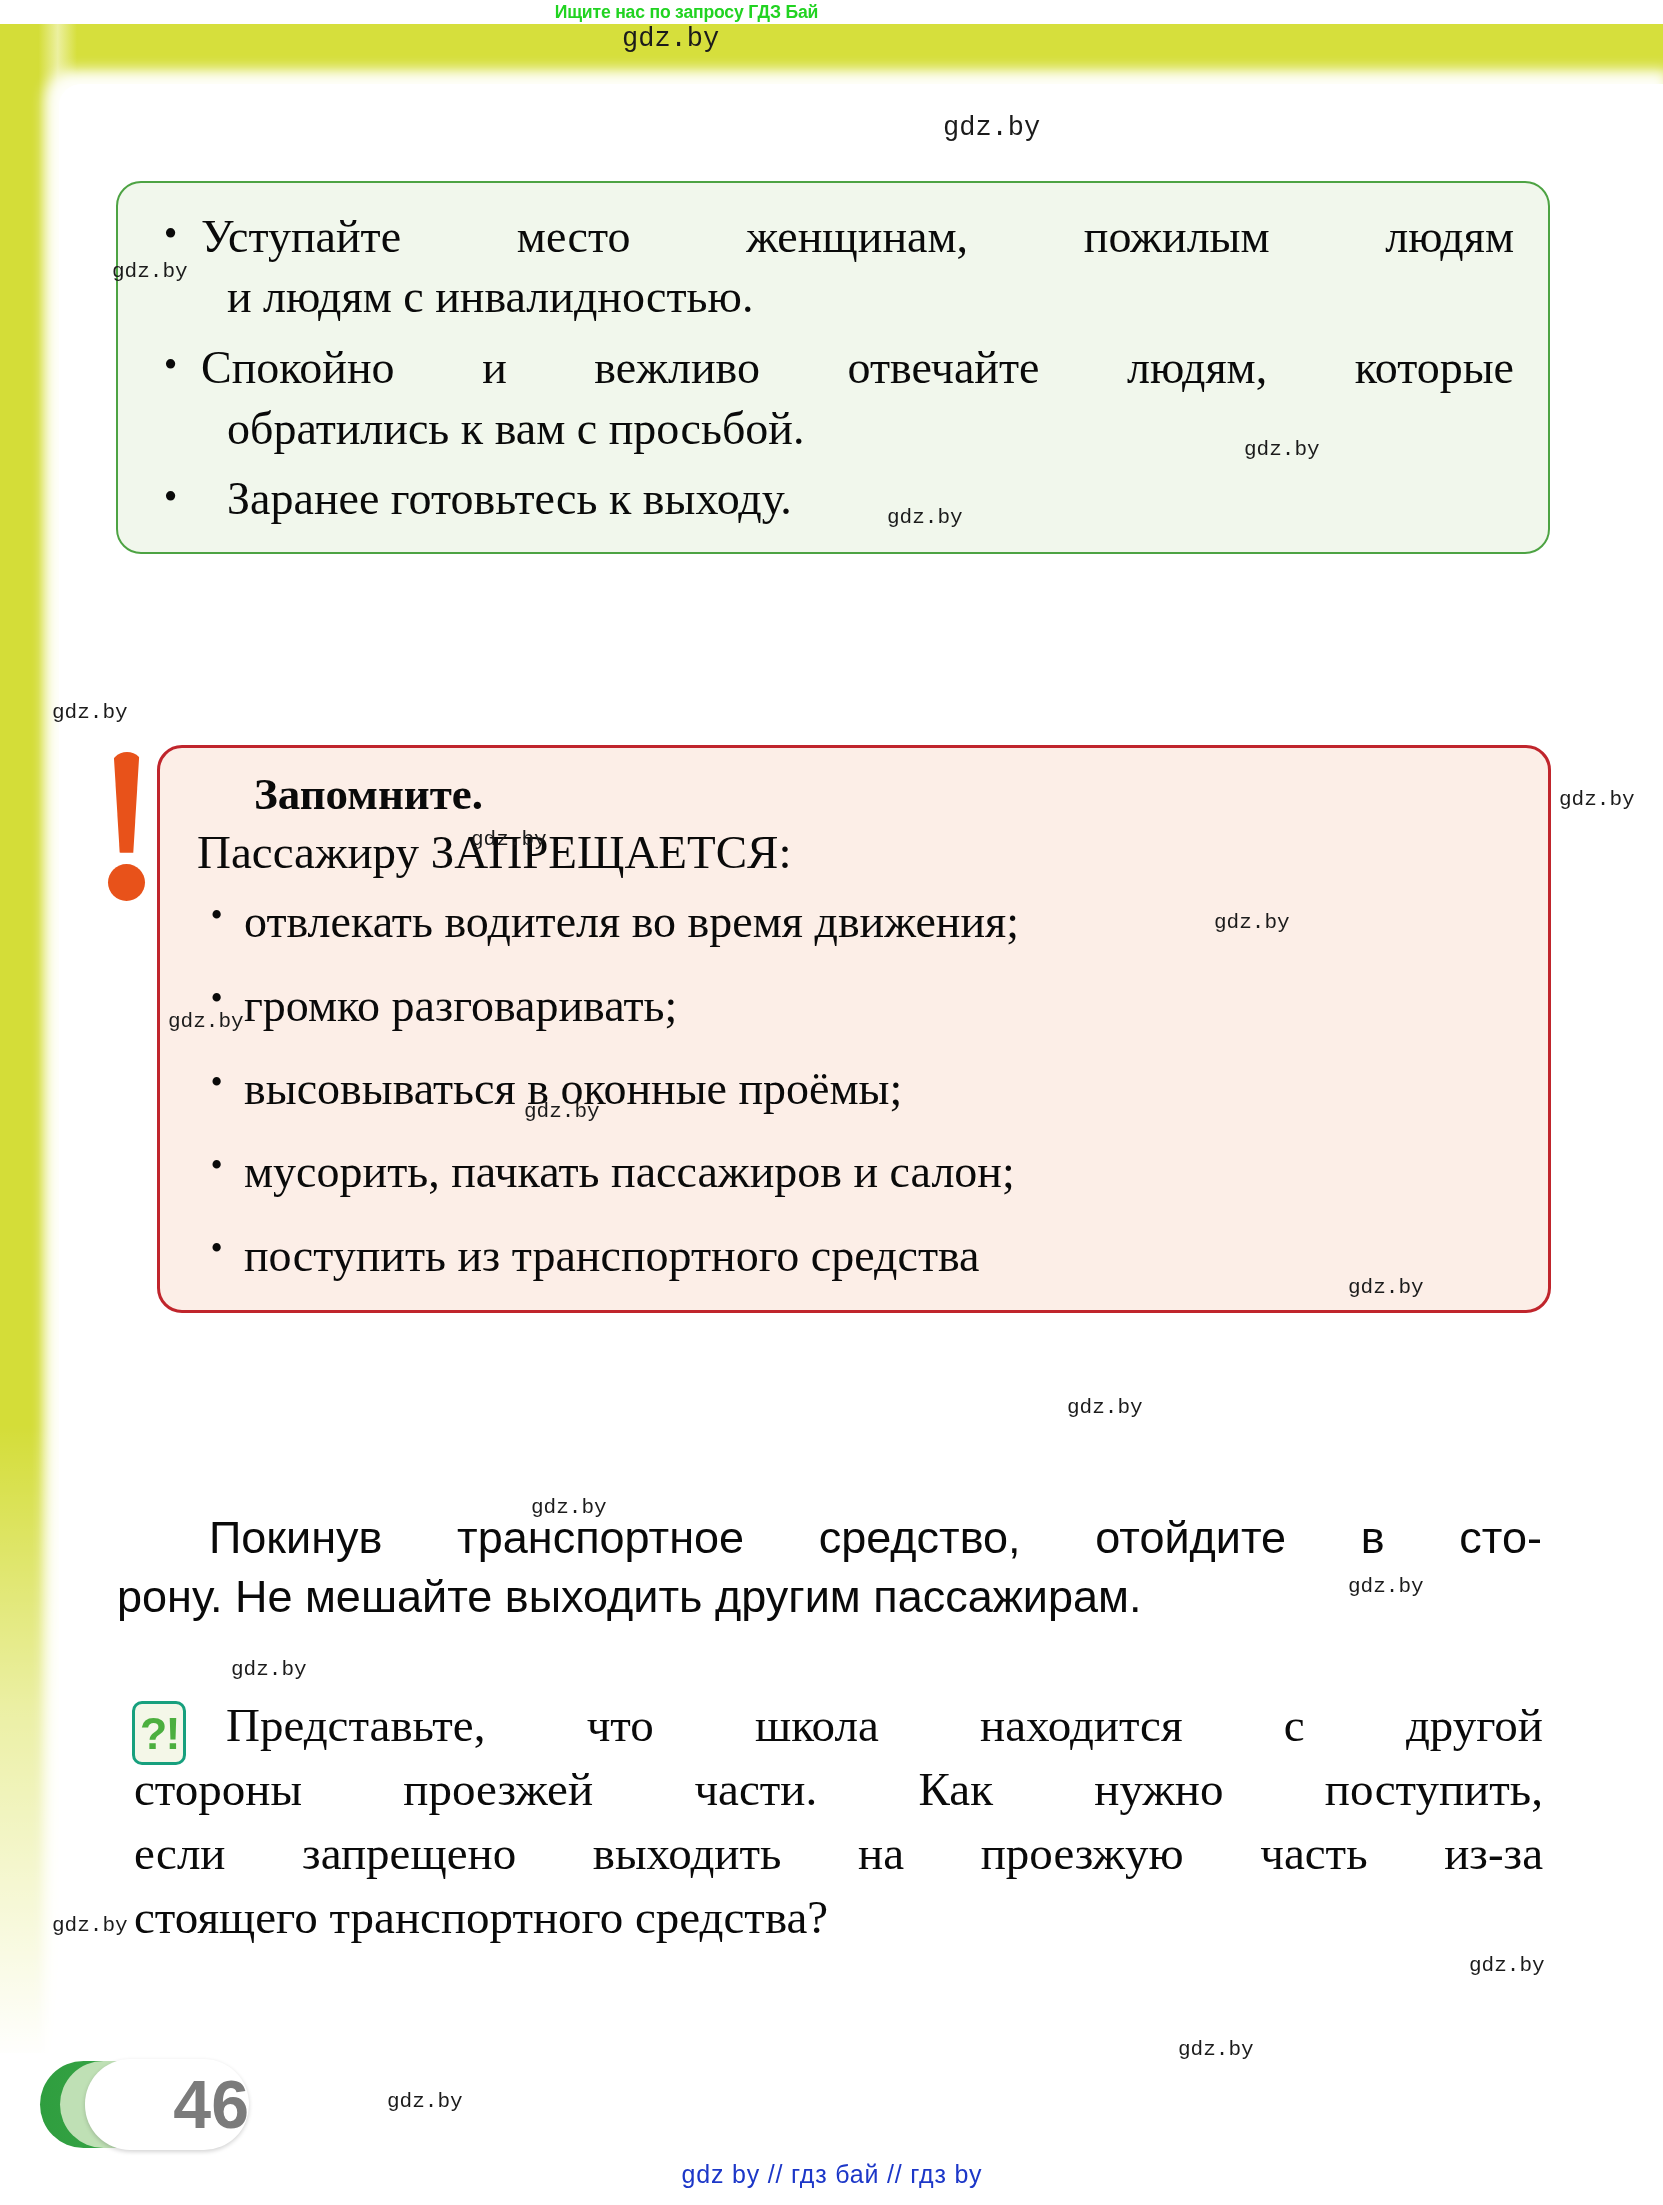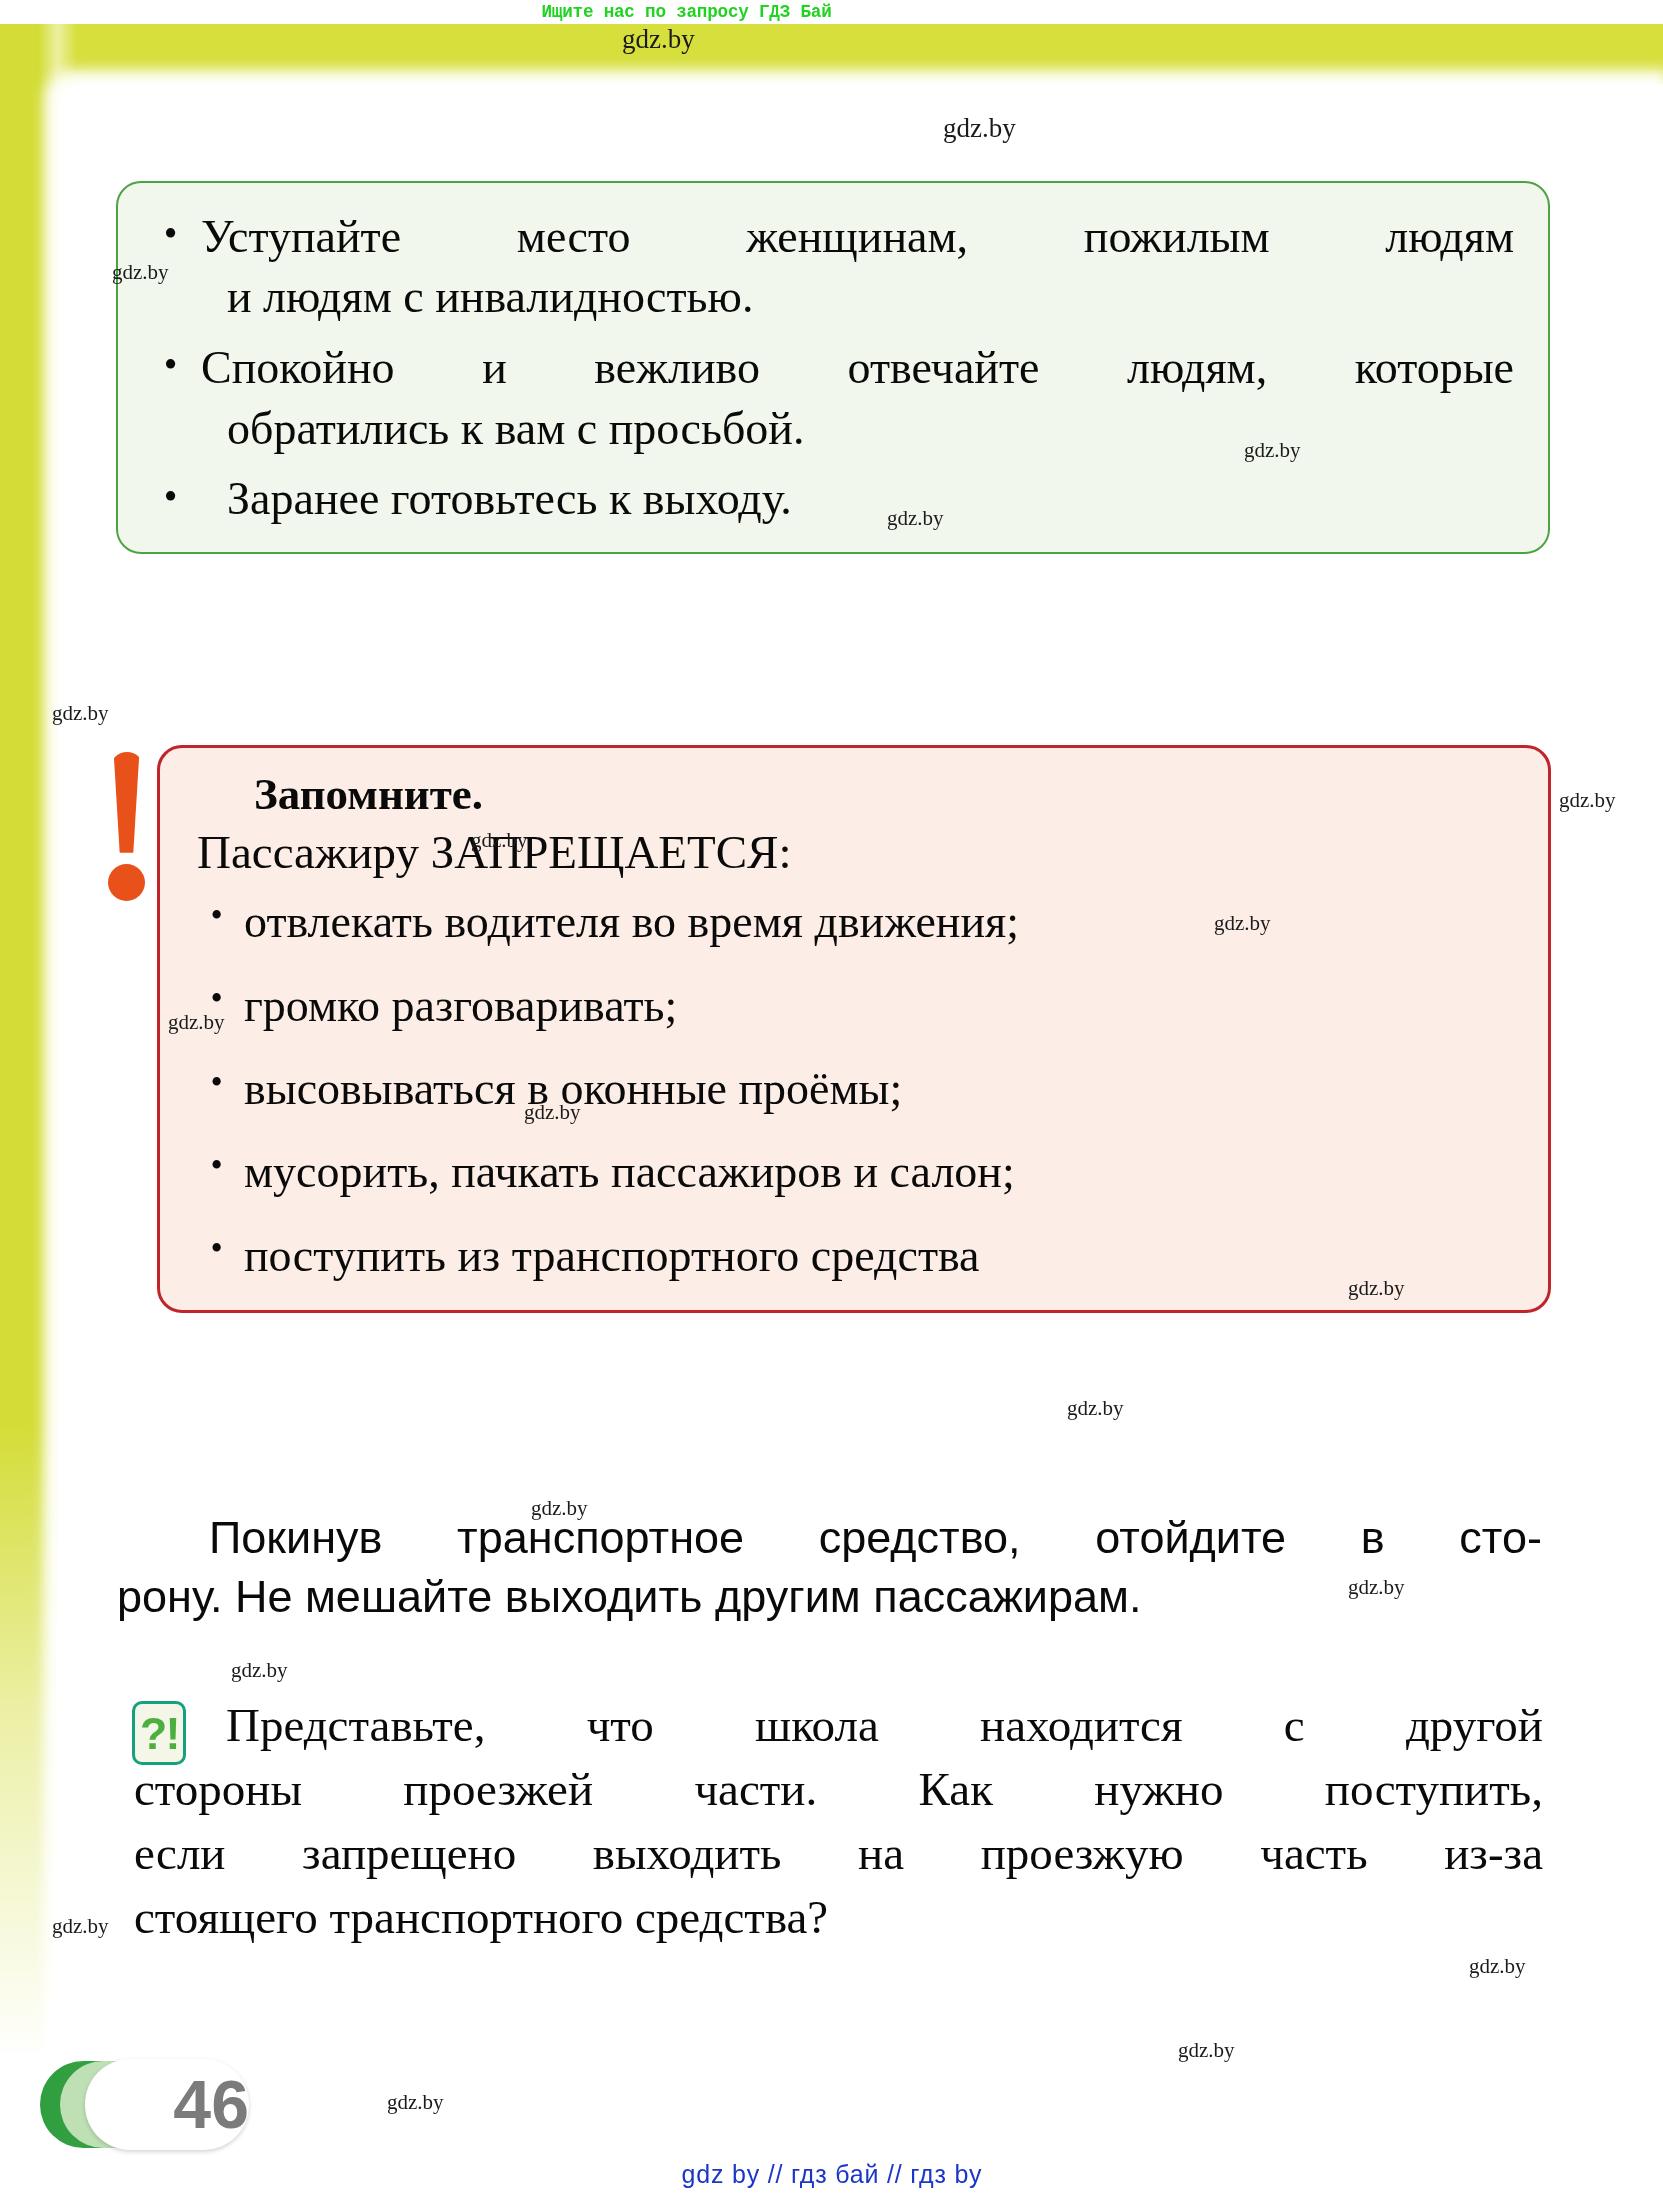--- a/index.html
+++ b/index.html
@@ -55,30 +55,30 @@
     width: 1664px;
     height: 2205px;
   }
 
   .banner {
     position: absolute;
     left: 0; top: 1.7px;
     width: 1373px;
     text-align: center;
     color: #21d321;
-    font-family: Liberation Mono, monospace;
+    font-family: Liberation Sans, sans-serif;
     font-size: 17.6px;
     font-weight: bold;
     letter-spacing: -0.2px;
   }
 
   
   .wm {
     position: absolute;
-    font-family: Liberation Serif, serif;
+    font-family: Liberation Mono, monospace;
     color: #1b1b1b;
     font-size: 21px;
     white-space: nowrap;
     z-index: 25;
   }
   .wm.big { font-size: 27px; }
 
   
   .green-box {
     position: absolute;

